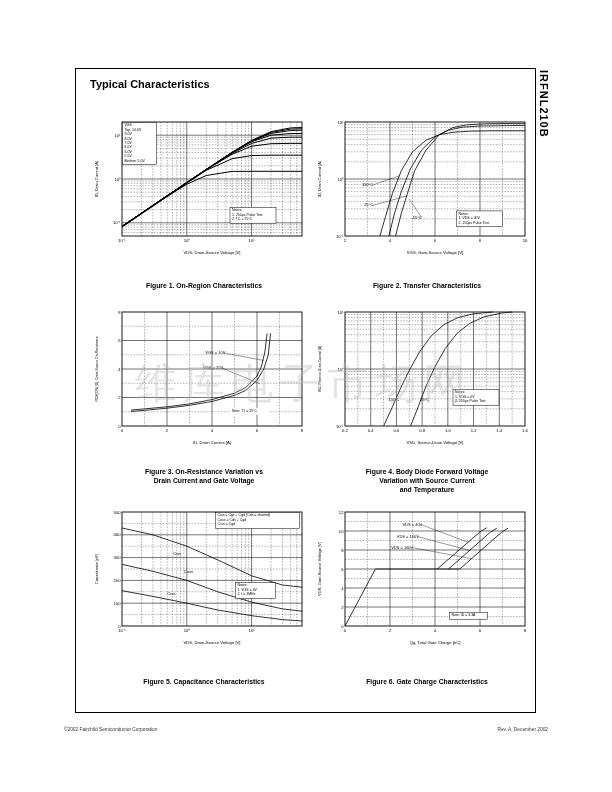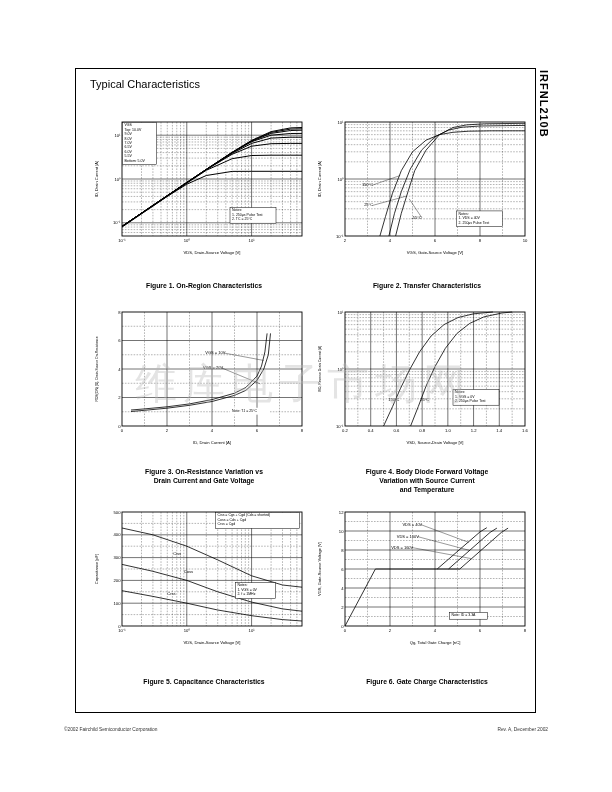--- a/index.html
+++ b/index.html
@@ -1,18 +1,18 @@
 <!DOCTYPE html>
 <html><head>
 <meta charset="utf-8">
 <style>
   html,body{margin:0;padding:0;background:#fff;}
   .page{position:relative;width:612px;height:792px;background:#fff;font-family:"Liberation Sans",sans-serif;overflow:hidden;}
   .frame{position:absolute;left:75px;top:68px;width:459px;height:643px;border:1.5px solid #000;background:#fff;}
-  .page-title{position:absolute;left:90px;top:78px;font-size:11px;font-weight:normal;color:#000;text-align:center;}
+  .page-title{position:absolute;left:90px;top:78px;font-size:11px;font-weight:bold;color:#000;text-align:center;}
   .part-number{position:absolute;left:538px;top:70px;font-size:11px;font-weight:bold;color:#000;writing-mode:vertical-rl;letter-spacing:1px;}
   .chart{position:absolute;width:216px;height:140px;}
   .caption{position:absolute;width:224px;text-align:center;font-size:6.8px;font-weight:bold;color:#000;white-space:pre-line;line-height:1.35;}
   .footer{position:absolute;top:727px;font-size:4.8px;color:#333;}
   .footer.left{left:64px;}
   .footer.right{right:64px;text-align:right;}
   .watermark{position:absolute;left:135px;top:356px;font-size:42px;color:#b9b9b9;opacity:.38;letter-spacing:6px;pointer-events:none;white-space:nowrap;}
   svg text{font-family:"Liberation Sans",sans-serif;fill:#000;}
 </style>
 </head>

